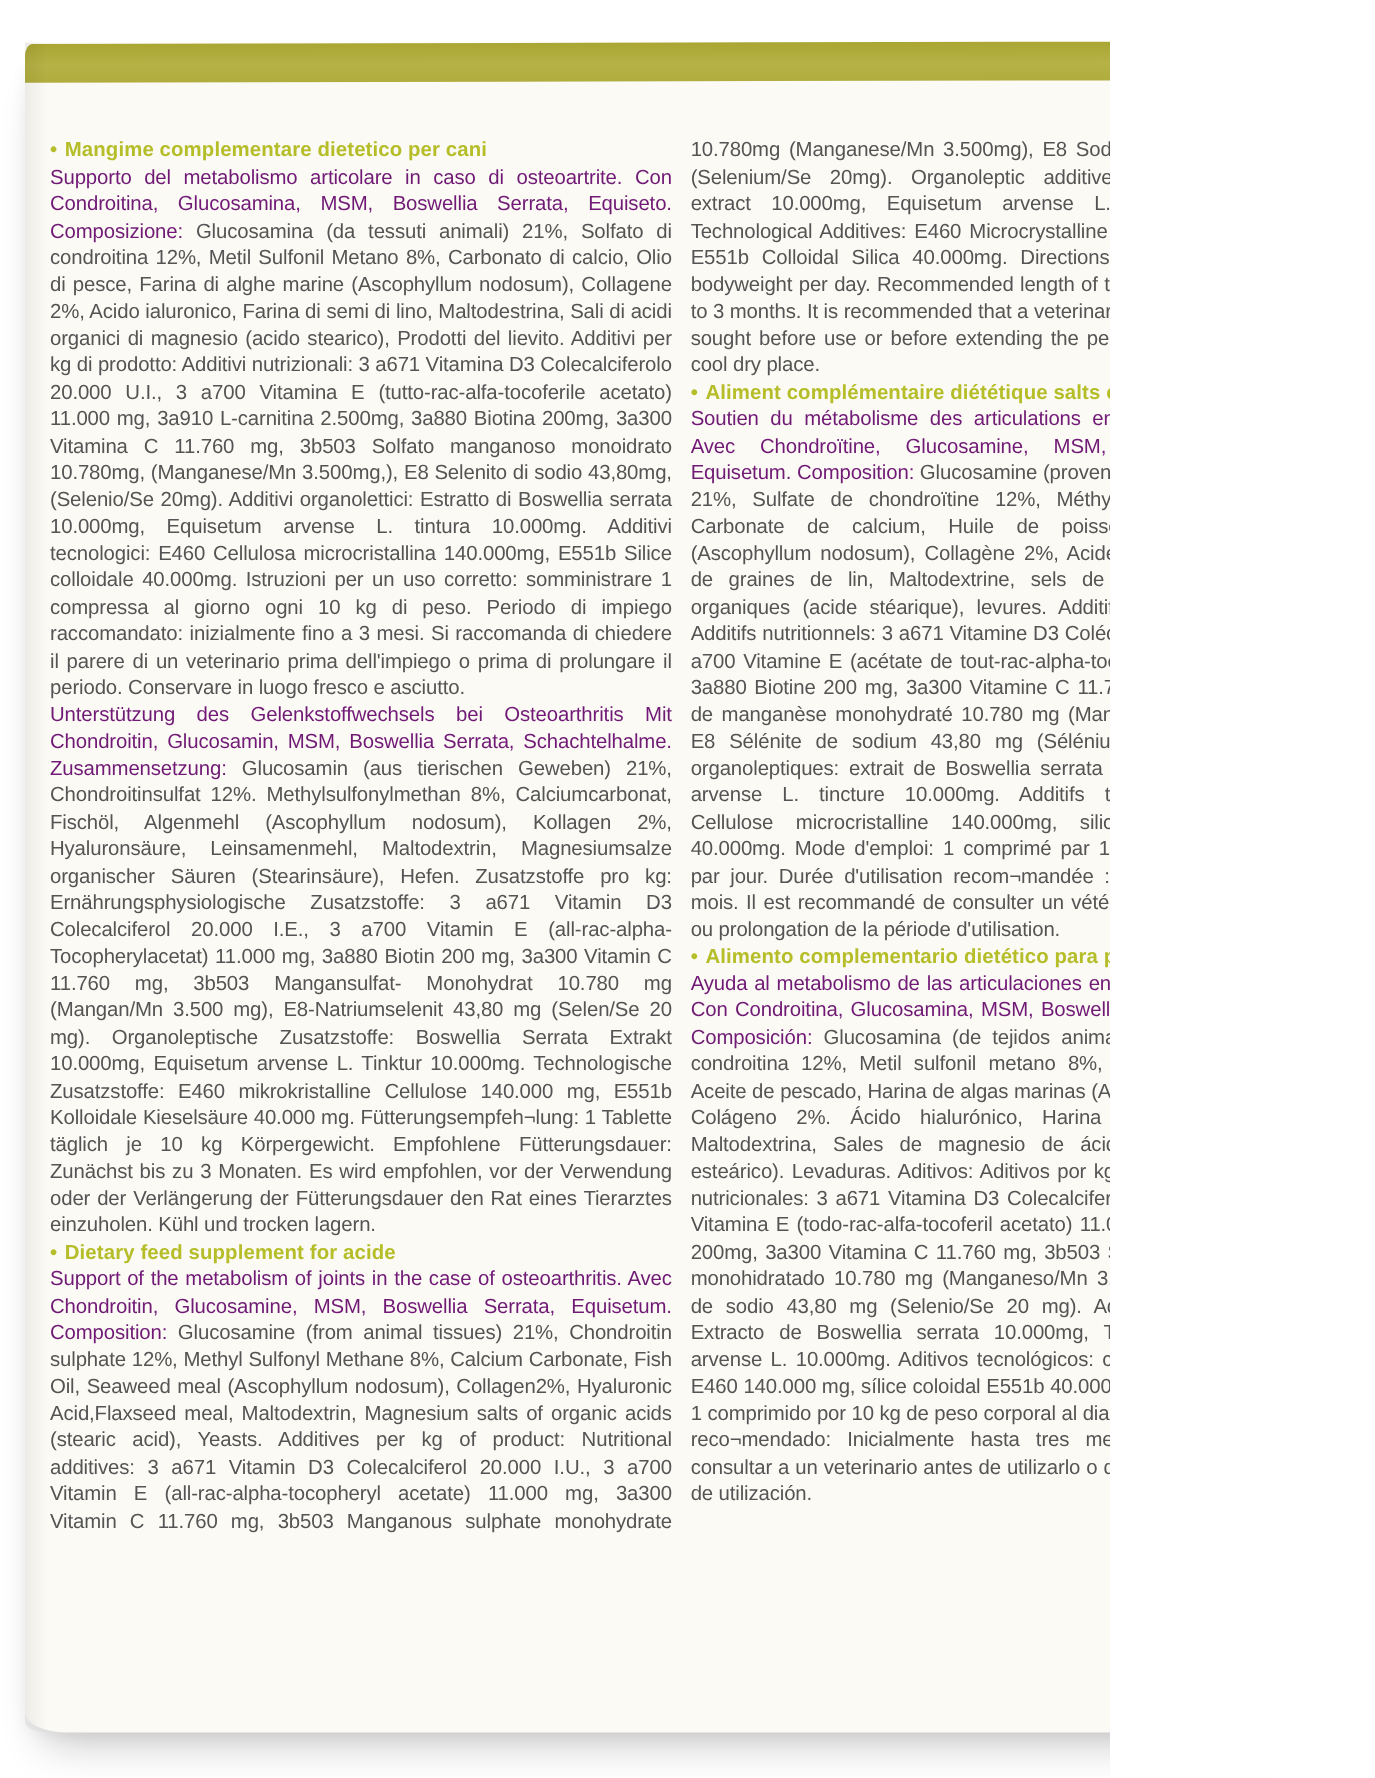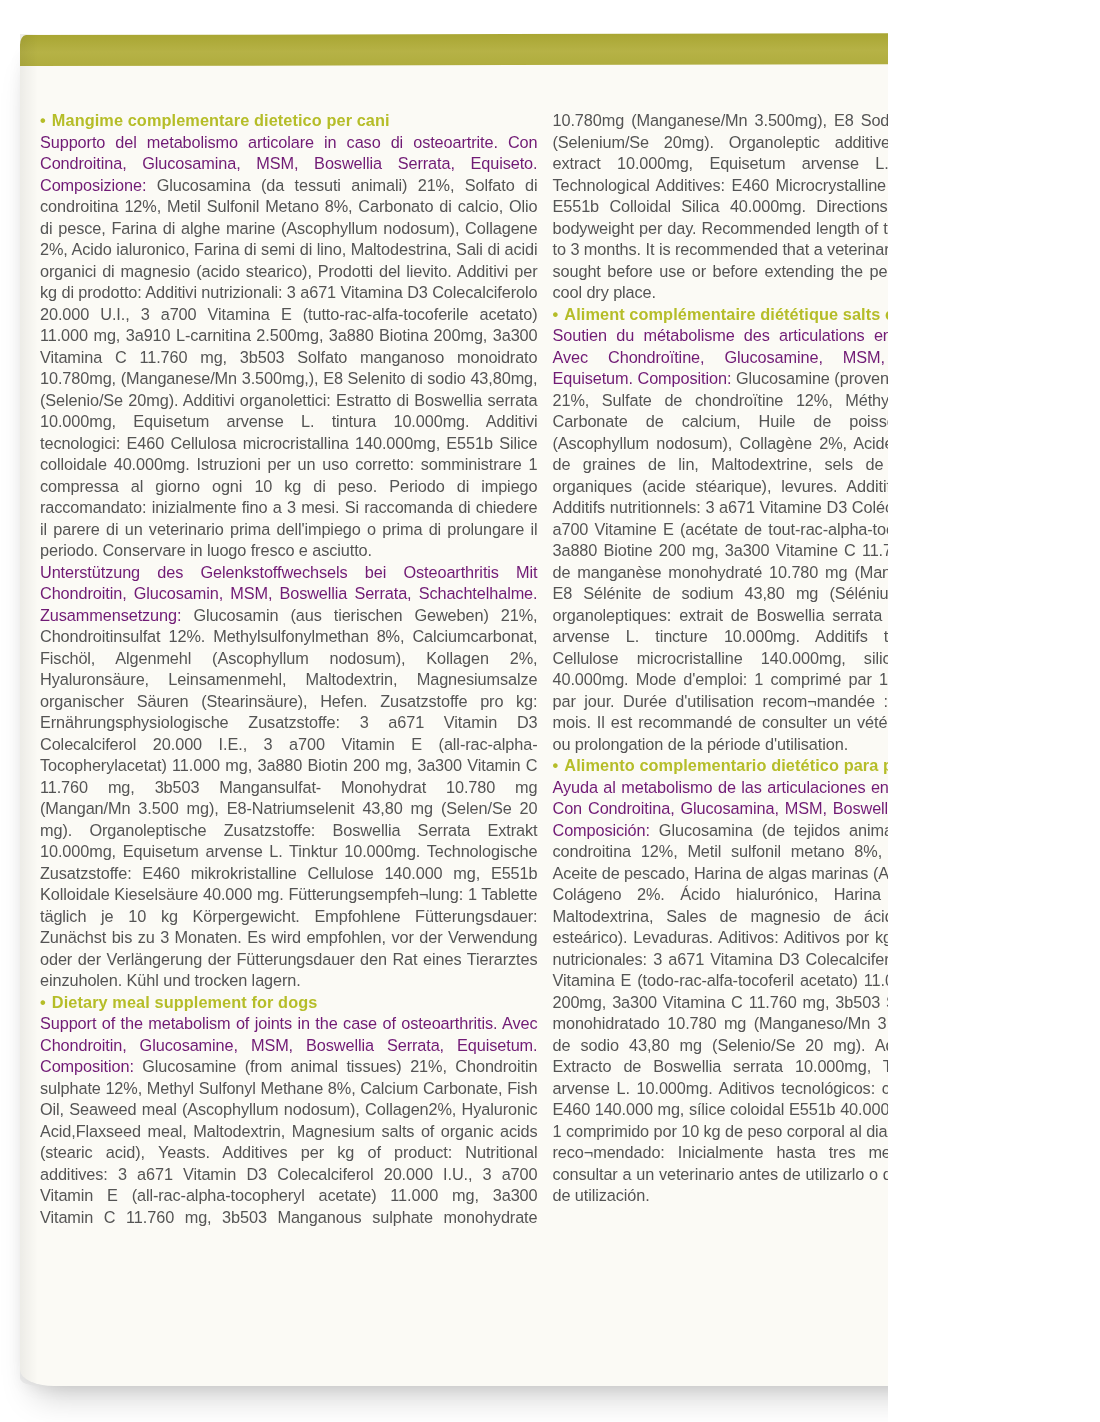--- a/index.html
+++ b/index.html
@@ -111,21 +111,21 @@
       </section>
 
       <section>
         <p class="sec-body">
           <span class="intro">Unterstützung des Gelenkstoffwechsels bei Osteoarthritis Mit Chondroitin, Glucosamin, MSM, Boswellia Serrata, Schachtelhalme. Zusammensetzung:</span>
           <span>Glucosamin (aus tierischen Geweben) 21%, Chondroitinsulfat 12%. Methylsulfonylmethan 8%, Calciumcarbonat, Fischöl, Algenmehl (Ascophyllum nodosum), Kollagen 2%, Hyaluronsäure, Leinsamenmehl, Maltodextrin, Magnesiumsalze organischer Säuren (Stearinsäure), Hefen. Zusatzstoffe pro kg: Ernährungsphysiologische Zusatzstoffe: 3 a671 Vitamin D3 Colecalciferol 20.000 I.E., 3 a700 Vitamin E (all-rac-alpha-Tocopherylacetat) 11.000 mg, 3a880 Biotin 200 mg, 3a300 Vitamin C 11.760 mg, 3b503 Mangansulfat- Monohydrat 10.780 mg (Mangan/Mn 3.500 mg), E8-Natriumselenit 43,80 mg (Selen/Se 20 mg). Organoleptische Zusatzstoffe: Boswellia Serrata Extrakt 10.000mg, Equisetum arvense L. Tinktur 10.000mg. Technologische Zusatzstoffe: E460 mikrokristalline Cellulose 140.000 mg, E551b Kolloidale Kieselsäure 40.000 mg. Fütterungsempfeh¬lung: 1 Tablette täglich je 10 kg Körpergewicht. Empfohlene Fütterungsdauer: Zunächst bis zu 3 Monaten. Es wird empfohlen, vor der Verwendung oder der Verlängerung der Fütterungsdauer den Rat eines Tierarztes einzuholen. Kühl und trocken lagern.</span>
         </p>
       </section>
 
       <section>
-        <div class="hdr"><span class="bullet">•</span><span>Dietary meal supplement for dogs</span></div>
+        <div class="hdr"><span class="bullet">•</span><span>Dietary feed supplement for acide</span></div>
         <p class="sec-body">
           <span class="intro">Support of the metabolism of joints in the case of osteoarthritis. Avec Chondroitin, Glucosamine, MSM, Boswellia Serrata, Equisetum. Composition:</span>
           <span>Glucosamine (from animal tissues) 21%, Chondroitin sulphate 12%, Methyl Sulfonyl Methane 8%, Calcium Carbonate, Fish Oil, Seaweed meal (Ascophyllum nodosum), Collagen2%, Hyaluronic Acid,Flaxseed meal, Maltodextrin, Magnesium salts of organic acids (stearic acid), Yeasts. Additives per kg of product: Nutritional additives: 3 a671 Vitamin D3 Colecalciferol 20.000 I.U., 3 a700 Vitamin E (all-rac-alpha-tocopheryl acetate) 11.000 mg, 3a300 Vitamin C 11.760 mg, 3b503 Manganous sulphate monohydrate 10.780mg (Manganese/Mn 3.500mg), E8 Sodium Selenite 43,80mg (Selenium/Se 20mg). Organoleptic additives: Boswellia serrata extract 10.000mg, Equisetum arvense L. tincture 10.000mg. Technological Additives: E460 Microcrystalline Cellulose 140.000mg, E551b Colloidal Silica 40.000mg. Directions: 1 tablet per 10 kg bodyweight per day. Recommended length of time for use: Initially up to 3 months. It is recommended that a veterinary surgeon's opinion be sought before use or before extending the period of use. Store in a cool dry place.</span>
         </p>
       </section>
 
       <section>
         <div class="hdr"><span class="bullet">•</span><span>Aliment complémentaire diététique salts chiens</span></div>
         <p class="sec-body">
           <span class="intro">Soutien du métabolisme des articulations en cas d'ostéoarthrose. Avec Chondroïtine, Glucosamine, MSM, Boswellia Serrata, Equisetum. Composition:</span>

